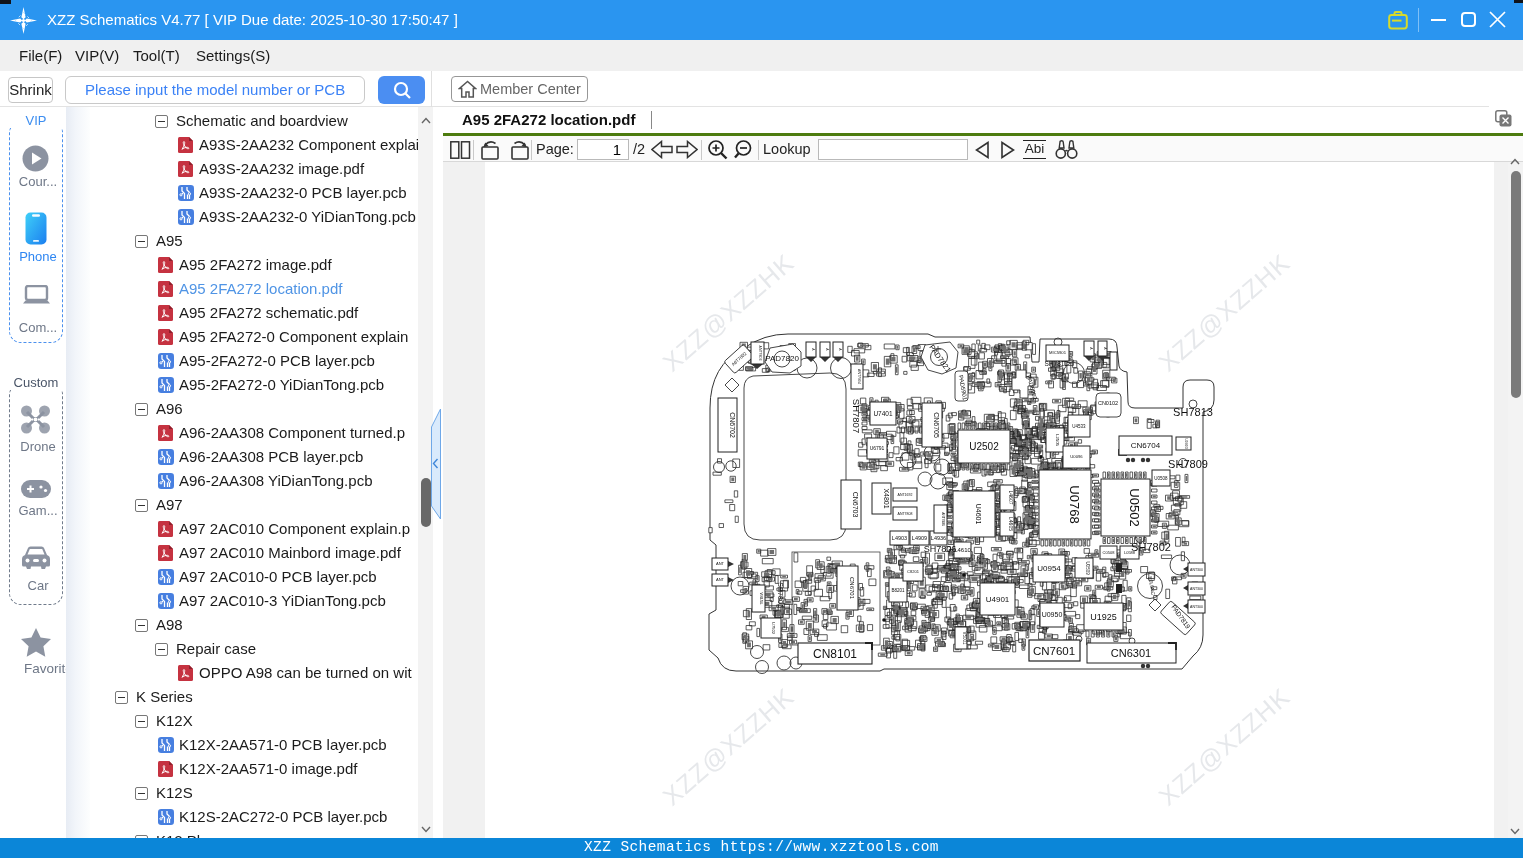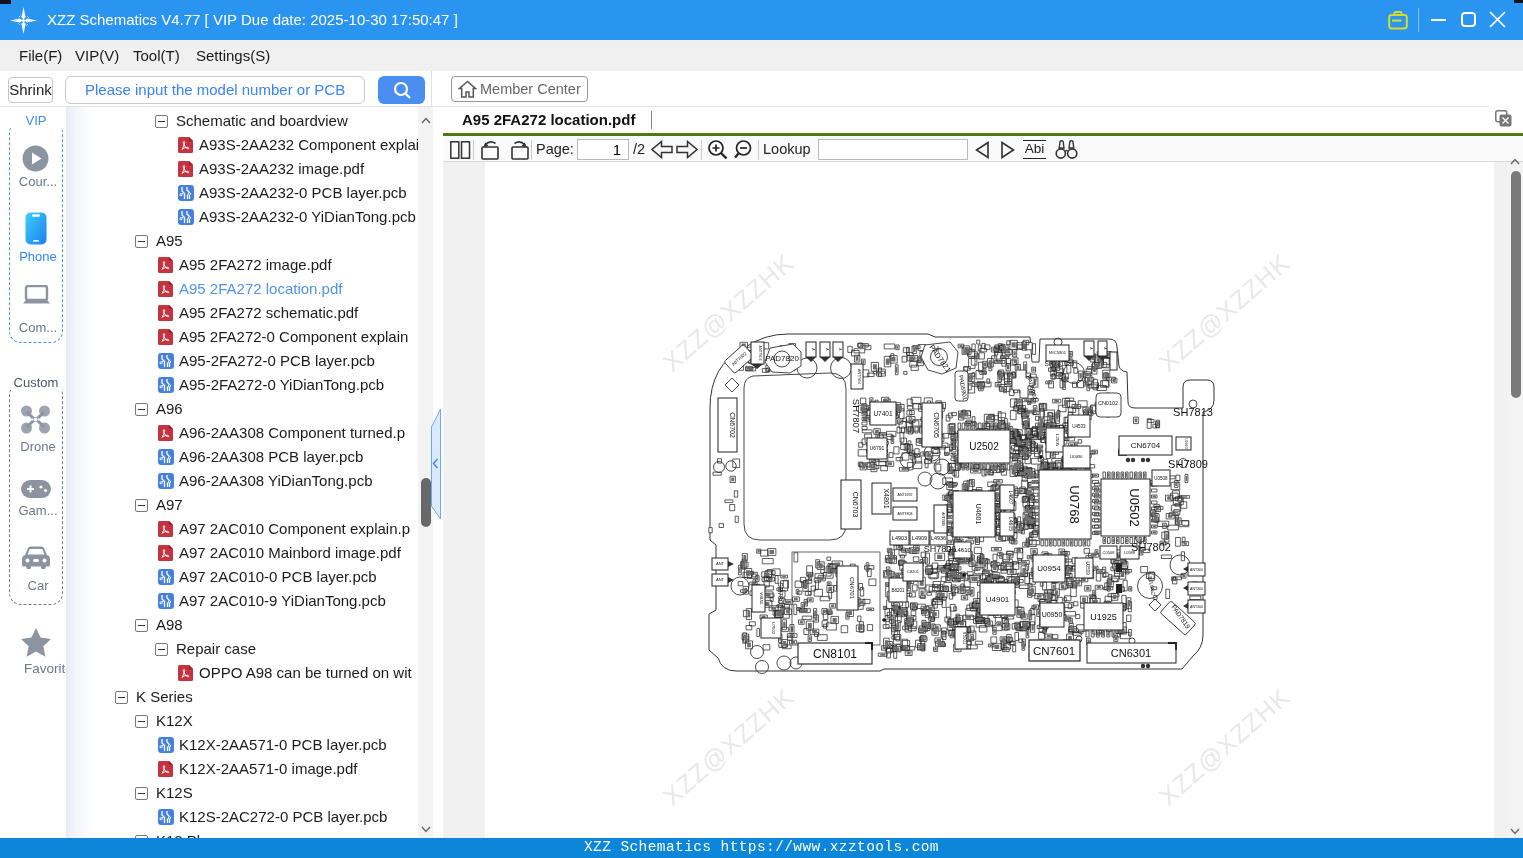--- a/index.html
+++ b/index.html
@@ -331,21 +331,21 @@
       <span class="txt" style="left:89px">A97 2AC010-0 PCB layer.pcb</span>
     </div>
 <div class="trow" style="top:482px">
       <svg class="ficon" style="left:68px" viewBox="0 0 16 16">
         <rect x="0" y="0" width="16" height="16" rx="3.2" fill="#477fe0"></rect>
         <path d="M4 2 V6 L6.5 8.5 V14 M9 2 V5 L11.5 7.5 M11.5 10 V14 M9.5 14 V9.5" stroke="#fff" stroke-width="1.3" fill="none"></path>
         <circle cx="11.5" cy="8.8" r="1.1" fill="none" stroke="#fff" stroke-width="1"></circle>
         <circle cx="3" cy="9.8" r="1.1" fill="none" stroke="#fff" stroke-width="1"></circle>
         <path d="M4 9 L6 7" stroke="#fff" stroke-width="1" fill="none"></path>
       </svg>
-      <span class="txt" style="left:89px">A97 2AC010-9 YiDianTong.pcb</span>
+      <span class="txt" style="left:89px">A97 2AC010-3 YiDianTong.pcb</span>
     </div>
 <div class="trow" style="top:506px">
       <span class="exp" style="left:45px"></span>
       <span class="txt" style="left:66px">A98</span>
     </div>
 <div class="trow" style="top:530px">
       <span class="exp" style="left:65px"></span>
       <span class="txt" style="left:86px">Repair case</span>
     </div>
 <div class="trow" style="top:554px">

